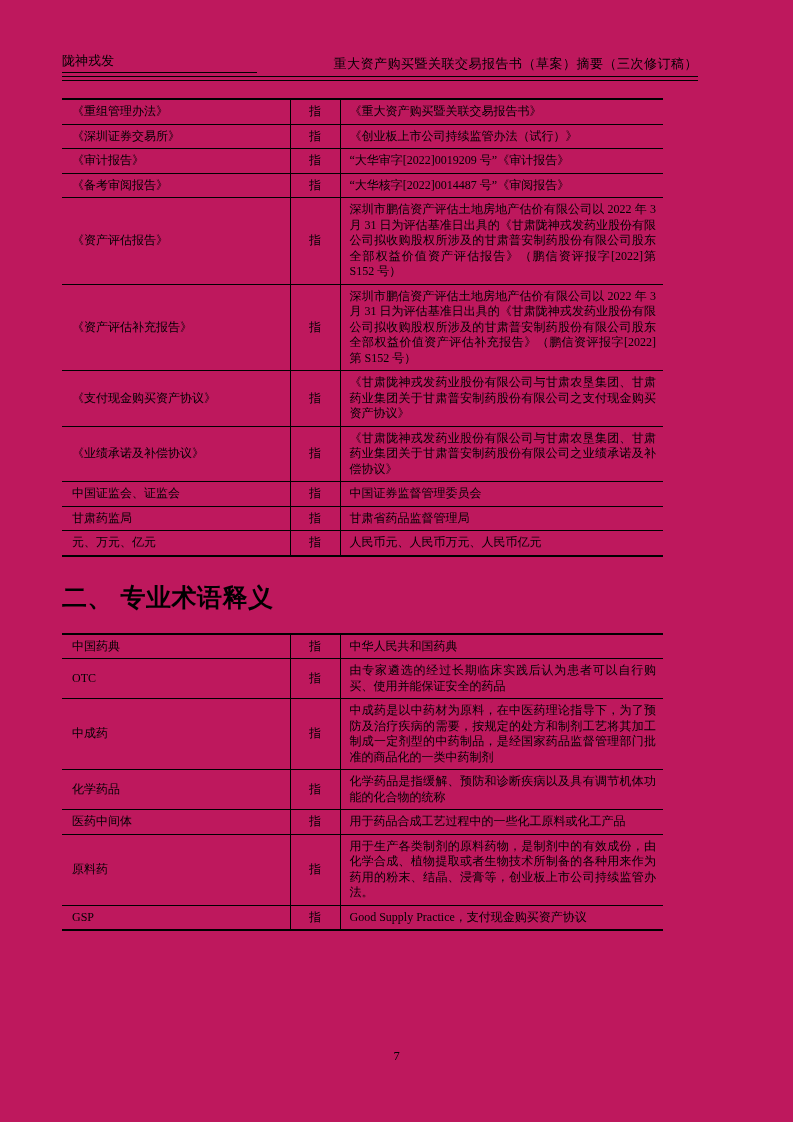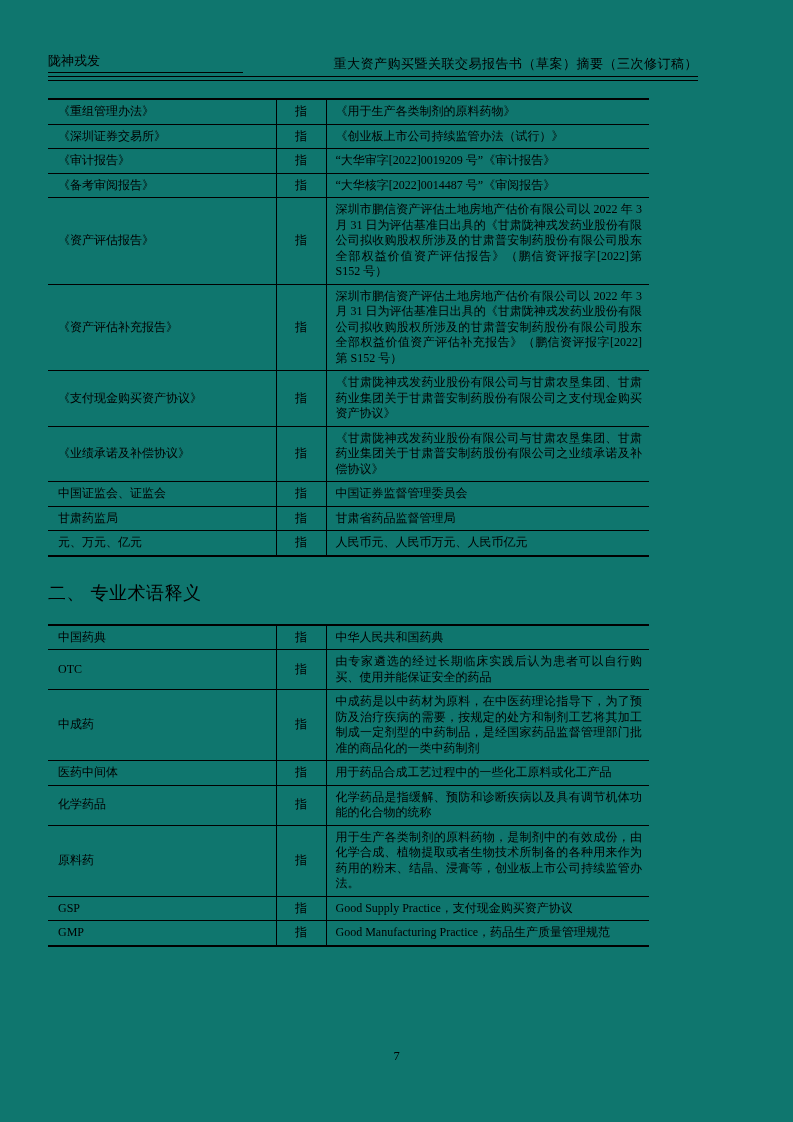--- a/index.html
+++ b/index.html
@@ -2,24 +2,24 @@
 <html><head>
 <meta charset="utf-8">
 <style>
   * { margin: 0; padding: 0; box-sizing: border-box; }
   html, body { background: #888; }
   .page {
     position: relative;
     width: 793px;
     height: 1122px;
     margin: 0 auto;
-    background: #0f766e;
+    background: #be185d;
     font-family: "Liberation Serif", "DejaVu Serif", serif;
     color: #000;
-    padding: 52px 95px 0 48px;
+    padding: 52px 95px 0 62px;
   }
   
   .header {
     display: flex;
     justify-content: space-between;
     align-items: flex-end;
     padding-bottom: 3px;
     border-bottom: 1px solid #000;
     margin-bottom: 2px;
   }
@@ -61,22 +61,22 @@
     width: 323px;
     padding: 4px 7px 4px 9px;
     vertical-align: middle;
     text-align: justify;
     text-justify: inter-character;
   }
 
   
   .section-title {
     font-family: "Liberation Sans", "DejaVu Sans", sans-serif;
-    font-weight: normal;
-    font-size: 18px;
+    font-weight: bold;
+    font-size: 25px;
     margin: 24px 0 19px 0;
     letter-spacing: 0.5px;
   }
 
   
   .footer {
     position: absolute;
     left: 0;
     bottom: 58px;
     width: 100%;
@@ -93,21 +93,21 @@
     <span class="header-left">陇神戎发</span>
     <span class="header-right">重大资产购买暨关联交易报告书（草案）摘要（三次修订稿）</span>
   </div>
   <div class="header-rule"></div>
 
   <table class="def-table">
     <tbody id="general-terms-body">
         <tr>
           <td class="term">《重组管理办法》</td>
           <td class="ref">指</td>
-          <td class="def">《用于生产各类制剂的原料药物》</td>
+          <td class="def">《重大资产购买暨关联交易报告书》</td>
         </tr>
         <tr>
           <td class="term">《深圳证券交易所》</td>
           <td class="ref">指</td>
           <td class="def">《创业板上市公司持续监管办法（试行）》</td>
         </tr>
         <tr>
           <td class="term">《审计报告》</td>
           <td class="ref">指</td>
           <td class="def">“大华审字[2022]0019209 号”《审计报告》</td>
@@ -168,43 +168,38 @@
           <td class="term">OTC</td>
           <td class="ref">指</td>
           <td class="def">由专家遴选的经过长期临床实践后认为患者可以自行购买、使用并能保证安全的药品</td>
         </tr>
         <tr>
           <td class="term">中成药</td>
           <td class="ref">指</td>
           <td class="def">中成药是以中药材为原料，在中医药理论指导下，为了预防及治疗疾病的需要，按规定的处方和制剂工艺将其加工制成一定剂型的中药制品，是经国家药品监督管理部门批准的商品化的一类中药制剂</td>
         </tr>
         <tr>
+          <td class="term">化学药品</td>
+          <td class="ref">指</td>
+          <td class="def">化学药品是指缓解、预防和诊断疾病以及具有调节机体功能的化合物的统称</td>
+        </tr>
+        <tr>
           <td class="term">医药中间体</td>
           <td class="ref">指</td>
           <td class="def">用于药品合成工艺过程中的一些化工原料或化工产品</td>
         </tr>
         <tr>
-          <td class="term">化学药品</td>
-          <td class="ref">指</td>
-          <td class="def">化学药品是指缓解、预防和诊断疾病以及具有调节机体功能的化合物的统称</td>
-        </tr>
-        <tr>
           <td class="term">原料药</td>
           <td class="ref">指</td>
           <td class="def">用于生产各类制剂的原料药物，是制剂中的有效成份，由化学合成、植物提取或者生物技术所制备的各种用来作为药用的粉末、结晶、浸膏等，创业板上市公司持续监管办法。</td>
         </tr>
         <tr>
           <td class="term">GSP</td>
           <td class="ref">指</td>
           <td class="def">Good Supply Practice，支付现金购买资产协议</td>
-        </tr>
-        <tr>
-          <td class="term">GMP</td>
-          <td class="ref">指</td>
-          <td class="def">Good Manufacturing Practice，药品生产质量管理规范</td>
         </tr>
       </tbody>
   </table>
 
   <div class="footer">
     <span>7</span>
   </div>
 
 </div>
 

